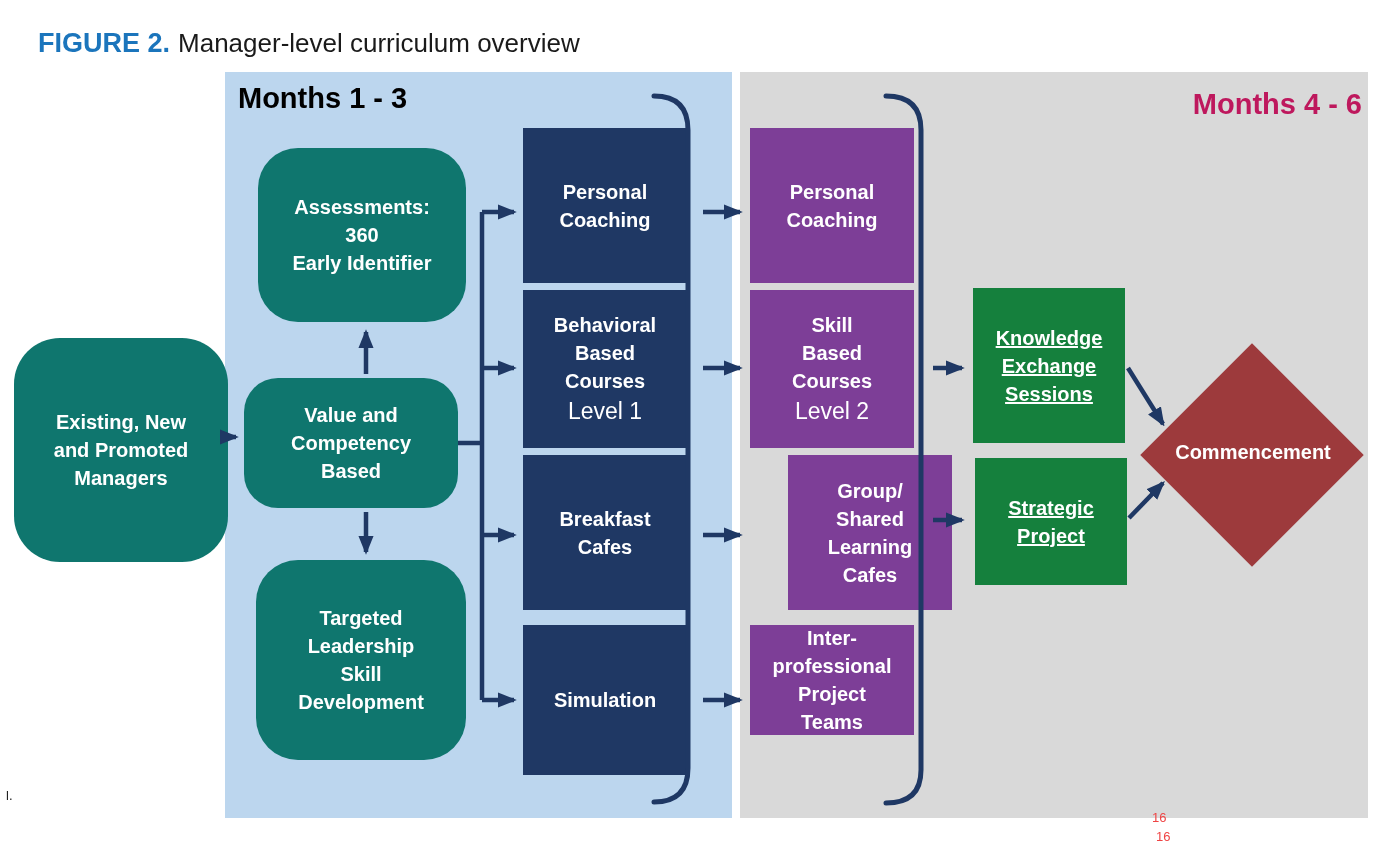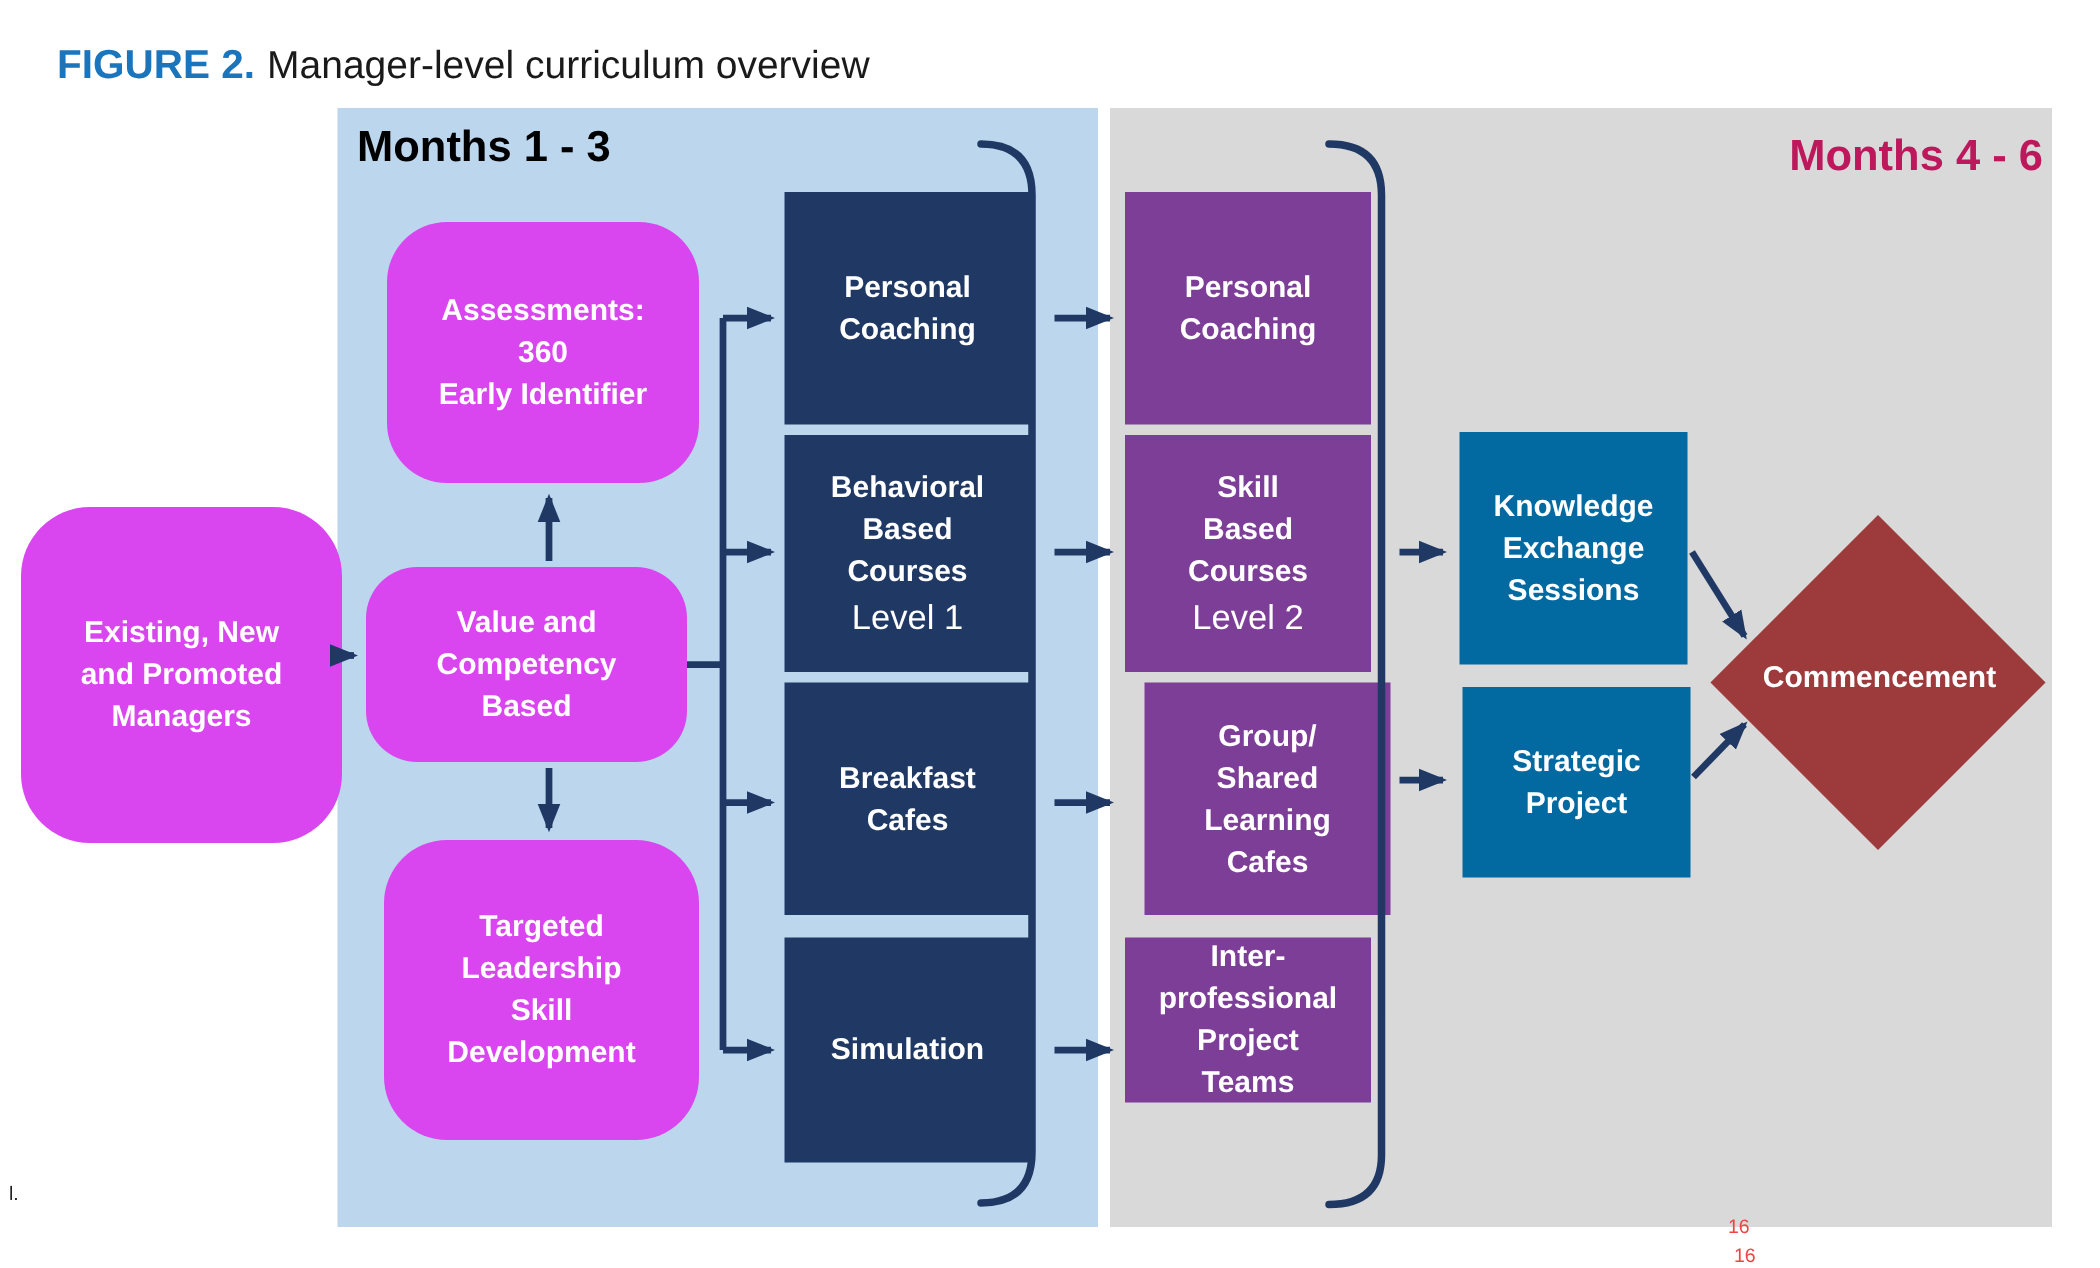--- a/index.html
+++ b/index.html
@@ -14,24 +14,24 @@
   .panel-gray{left:740px;width:628px;background:#d9d9d9;}
   .panel-label{position:absolute;font-size:29px;font-weight:bold;}
   .label-blue{left:238px;top:82px;color:#000000;}
   .label-gray{right:38px;top:88px;color:#be185d;text-align:right;}
   .box{
     position:absolute;display:flex;flex-direction:column;align-items:center;justify-content:center;
     text-align:center;color:#ffffff;padding:6px;box-sizing:border-box;z-index:10;
   }
   .box-label{font-size:20px;font-weight:bold;line-height:1.4;white-space:pre-line;}
   .box-sub{font-size:23px;font-weight:normal;line-height:1.4;white-space:pre-line;}
-  .olive{background:#d946ef;}
+  .olive{background:#0f766e;}
   .navy{background:#1f3864;}
   .purple{background:#7d3e97;}
-  .teal{background:#0369a1;}
+  .teal{background:#15803d;text-decoration:underline;}
   .diamond-shape{position:absolute;left:1173px;top:376px;width:158px;height:158px;background:#9d3a3c;transform:rotate(45deg);z-index:9;}
   .diamond-label{position:absolute;left:1141px;top:441px;width:224px;text-align:center;color:#fff;font-size:20px;font-weight:bold;z-index:10;}
   .arrows{position:absolute;left:0;top:0;z-index:20;pointer-events:none;}
   .footer-mark{position:absolute;left:6px;top:788px;font-size:13px;color:#222;}
   .page-num{position:absolute;font-size:13px;color:#ef4444;}
   .page-num-1{left:1152px;top:810px;}
   .page-num-2{left:1156px;top:829px;}
 </style>
 </head>
 <body>
@@ -121,21 +121,21 @@
   <div class="box purple" style="left:750px;top:128px;width:164px;height:155px;">
     <span class="box-label">Personal
 Coaching</span>
   </div>
   <div class="box purple" style="left:750px;top:290px;width:164px;height:158px;">
     <span class="box-label">Skill
 Based
 Courses</span>
     <span class="box-sub">Level 2</span>
   </div>
-  <div class="box purple" style="left:763px;top:455px;width:164px;height:155px;">
+  <div class="box purple" style="left:788px;top:455px;width:164px;height:155px;">
     <span class="box-label">Group/
 Shared
 Learning
 Cafes</span>
   </div>
   <div class="box purple" style="left:750px;top:625px;width:164px;height:110px;">
     <span class="box-label">Inter-
 professional
 Project
 Teams</span>

